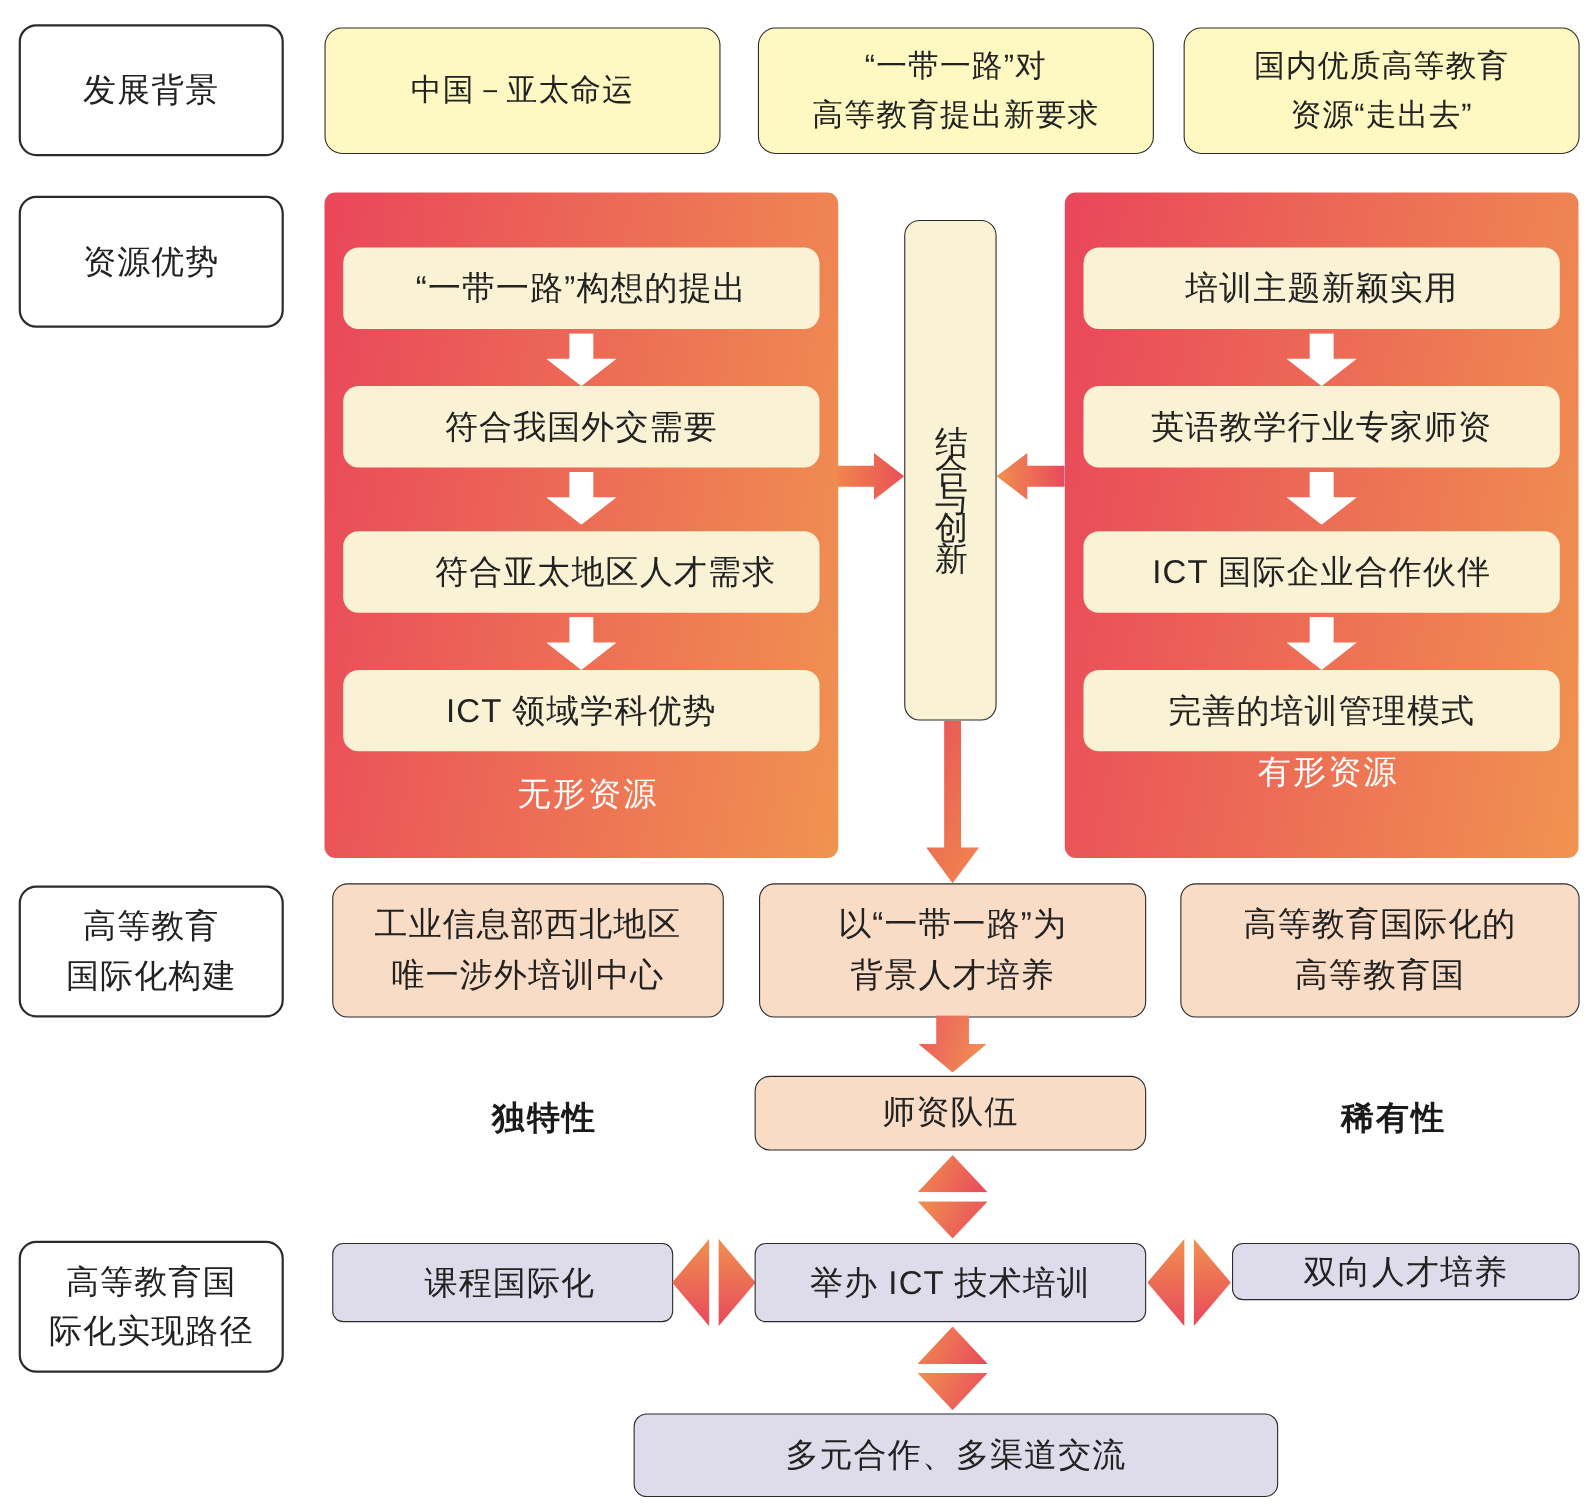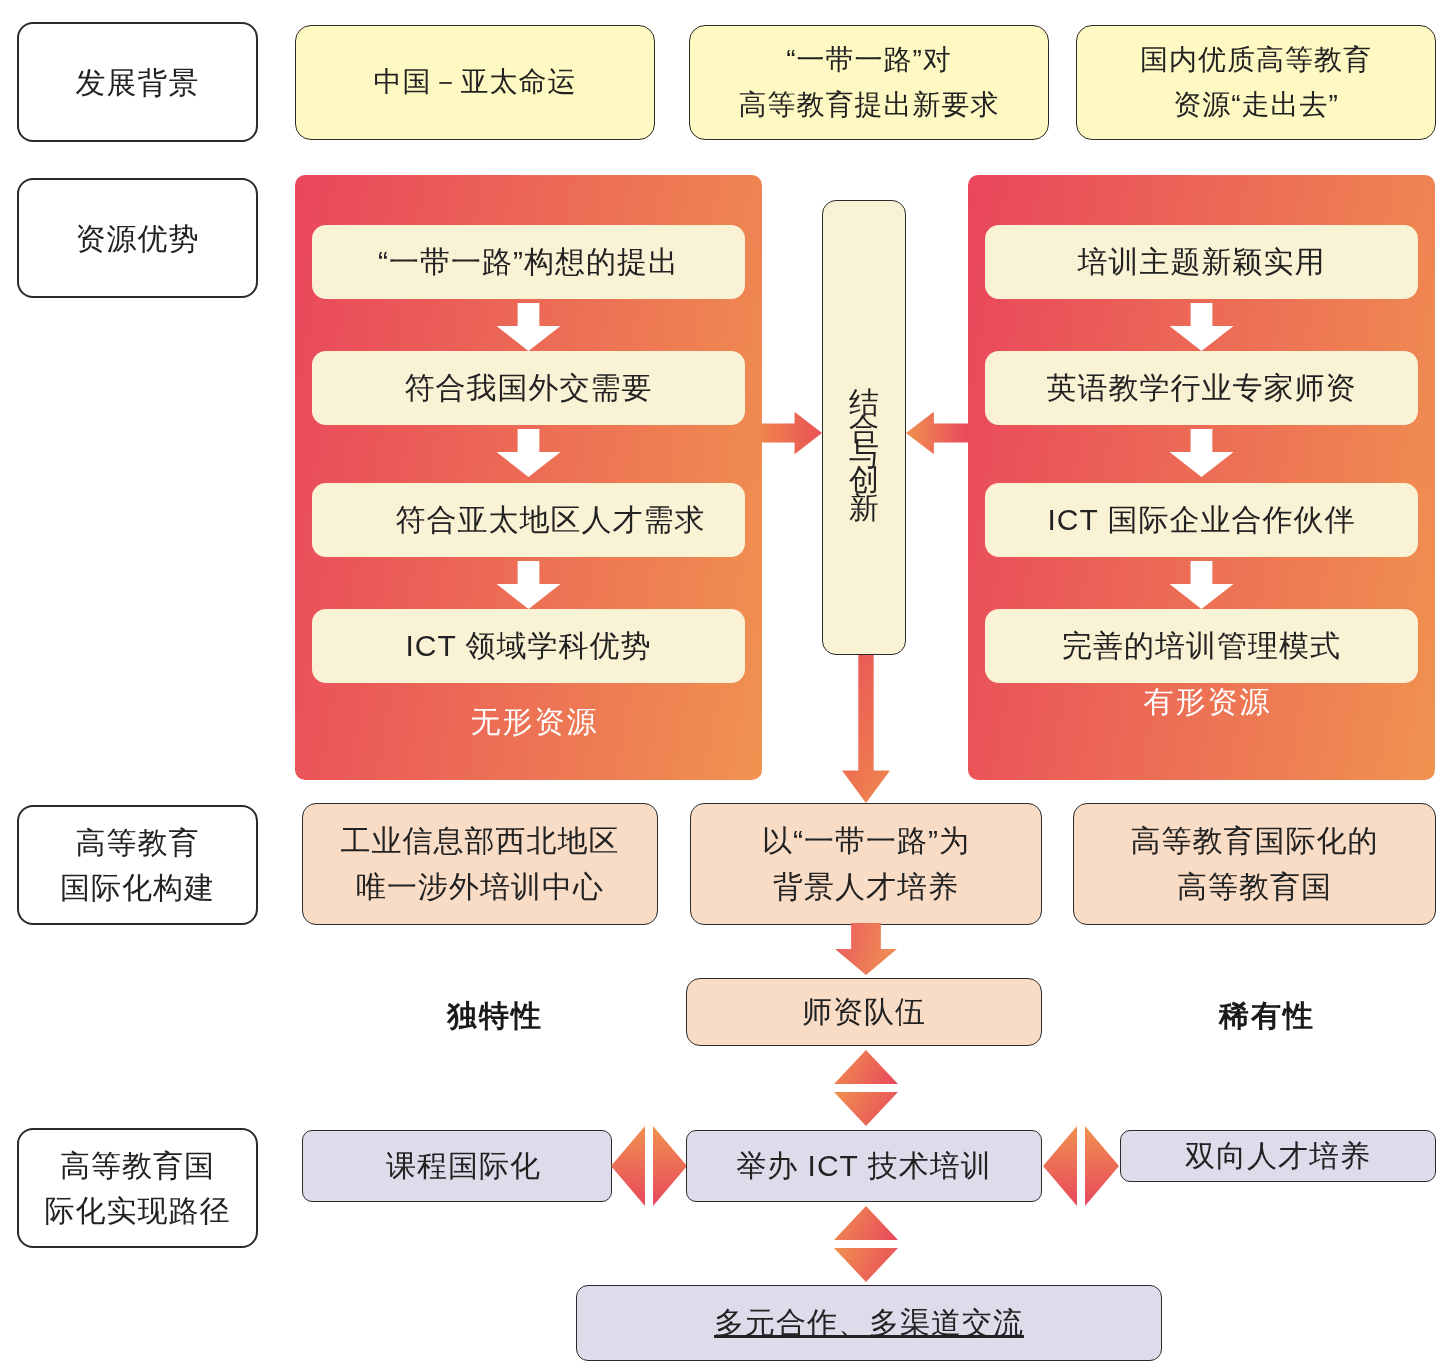--- a/index.html
+++ b/index.html
@@ -152,17 +152,17 @@
   </div>
   <div class="abs box lav" style="left:1120px;top:1130px;width:316px;height:52px;">
     <span>双向人才培养</span>
   </div>
 
   <div class="abs vdbl" style="left:834px;top:1206px;">
     <div class="tri-up"></div>
     <div class="tri-down"></div>
   </div>
 
-  <div class="abs box lav" style="left:576px;top:1285px;width:586px;height:76px;border-radius:12px;text-decoration:underline;">
+  <div class="abs box lav" style="left:576px;top:1285px;width:586px;height:76px;border-radius:12px;">
     <span>多元合作、多渠道交流</span>
   </div>
 
 </div>
 
 </body></html>

